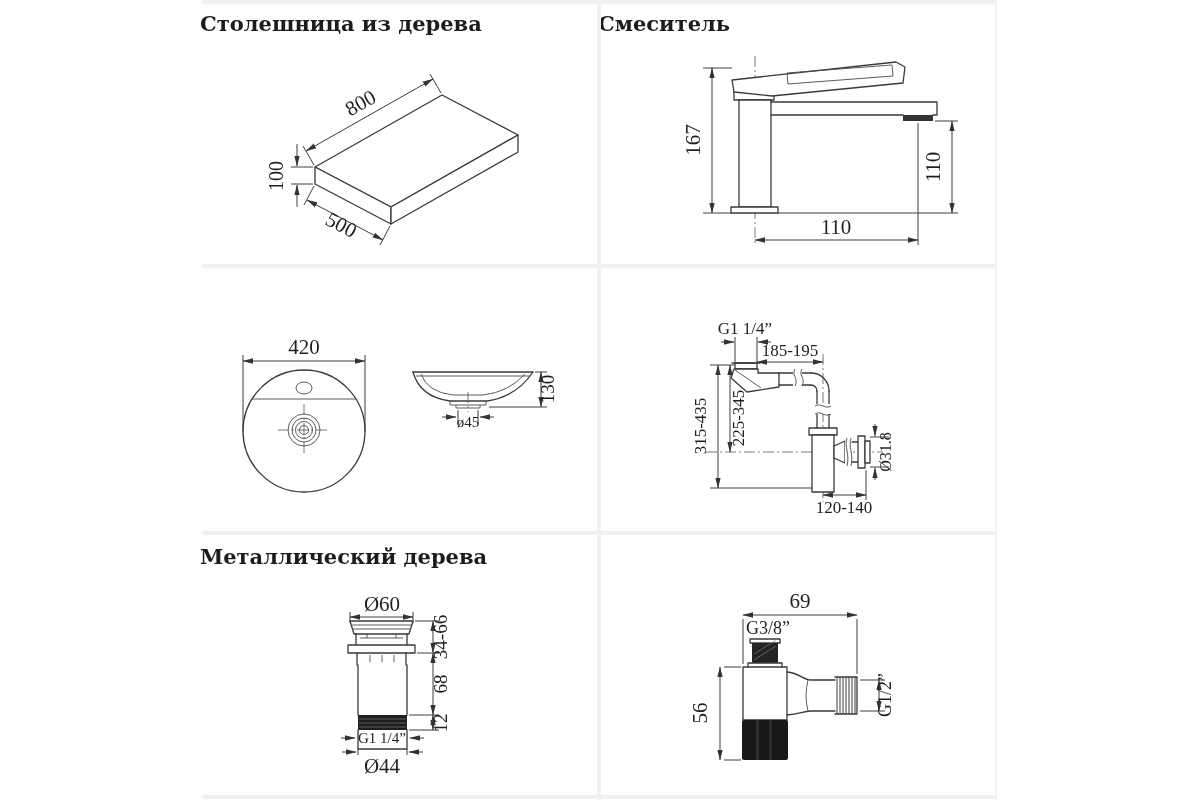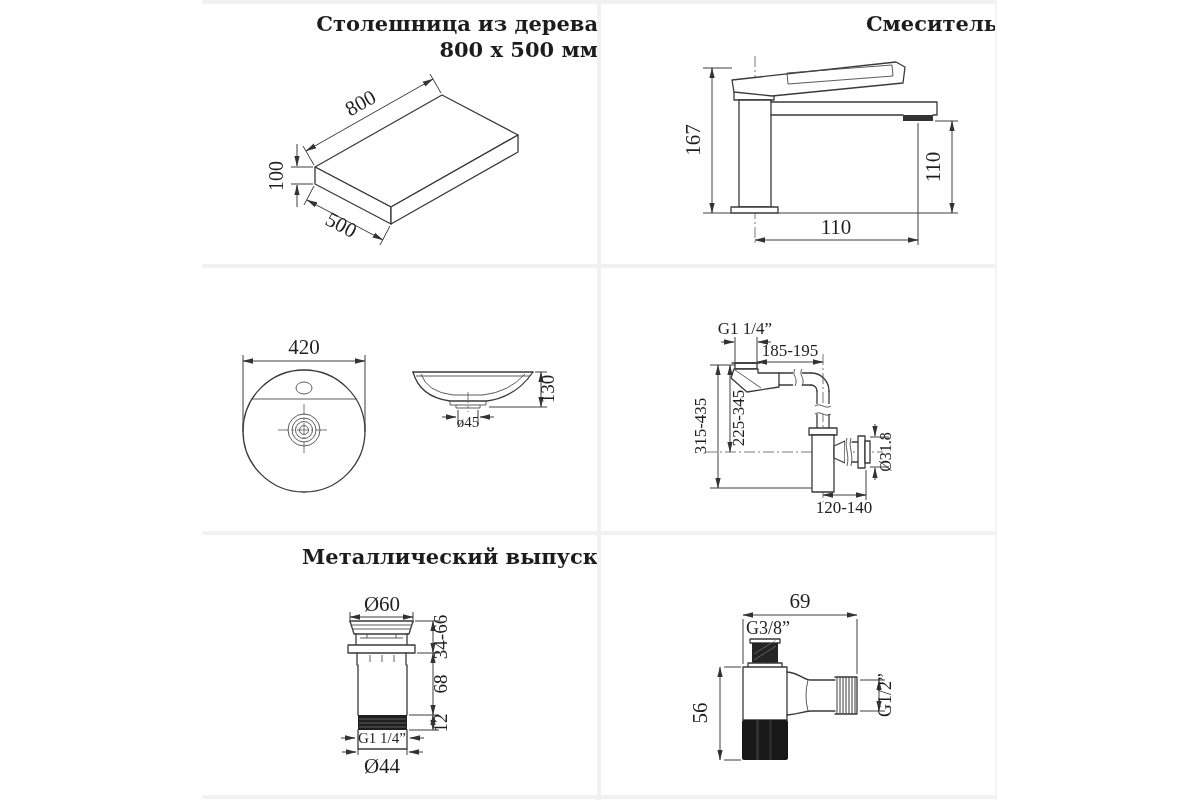--- a/index.html
+++ b/index.html
@@ -1,20 +1,20 @@
 <!DOCTYPE html>
 <html><head>
 <meta charset="utf-8">
 <style>
   html,body{margin:0;padding:0;background:#fff;}
   #stage{position:relative;width:1200px;height:800px;background:#fff;overflow:hidden;
          font-family:"Liberation Serif", serif;}
   .divider{position:absolute;background:#f1f1f1;}
   .cell{position:absolute;}
-  .titleblock{position:absolute;left:0;right:0;top:11px;text-align:right;color:#1c1c1c;
+  .titleblock{position:absolute;left:0;right:0;top:11px;text-align:left;color:#1c1c1c;
     font-family:"DejaVu Serif", serif;font-weight:700;font-size:21px;line-height:26px;}
   .cell svg{position:absolute;left:0;top:0;}
   
   .st{stroke:#3a3a3a;stroke-width:1.3;fill:none;stroke-linejoin:round;stroke-linecap:round;}
   .stf{stroke:#3a3a3a;stroke-width:1.3;fill:#ffffff;stroke-linejoin:round;}
   .thin{stroke:#4a4a4a;stroke-width:0.9;fill:none;}
   .dim{stroke:#3f3f3f;stroke-width:1;fill:none;}
   .cl{stroke:#555;stroke-width:0.8;fill:none;stroke-dasharray:11 3 2 3;}
   .wh{fill:#fff;stroke:none;}
   text.d{font-family:"Liberation Serif", serif;fill:#1f1f1f;}
@@ -28,21 +28,20 @@
       <path d="M10,3 L0,0.5 L0,5.5 Z" fill="#333"></path>
     </marker>
   </defs>
 </svg>
 
 <div id="stage">
 
   <div class="cell" style="left:200px;top:0;width:398px;height:266px">
     <div class="titleblock">
       <div>Столешница из дерева</div>
-      <div>800 x 500 мм</div>
     </div>
     <svg width="398" height="266" viewBox="0 0 398 266">
       <g>
         <path class="stf" d="M115,167 L242,95 L318,135 L191,207 Z"></path>
         <path class="stf" d="M115,167 L115,184 L191,224 L191,207 Z"></path>
         <path class="stf" d="M191,207 L191,224 L318,152 L318,135 Z"></path>
       </g>
       <g>
 
         <path class="dim" d="M114,165 L103,146"></path>
@@ -196,21 +195,21 @@
         <text class="d" font-size="16" text-anchor="middle" transform="translate(293,186) rotate(-90)">Ø31.8</text>
         <path class="dim" d="M268,204 L268,234"></path>
         <line class="dim" x1="225" y1="229" x2="268" y2="229" marker-start="url(#arr)" marker-end="url(#arr)"></line>
         <text class="d" font-size="17" text-anchor="middle" x="246" y="247">120-140</text>
       </g>
     </svg>
   </div>
 
   <div class="cell" style="left:200px;top:533px;width:398px;height:267px">
     <div class="titleblock">
-      <div>Металлический выпуск</div>
+      <div>Металлический дерева</div>
     </div>
     <svg width="398" height="267" viewBox="0 0 398 267">
       <g>
         <path class="st" d="M150,88 L213,88 L209,101 L154,101 Z"></path>
         <path class="thin" d="M151,92 L212,92"></path>
         <path class="thin" d="M152,96 L211,96"></path>
         <path class="st" d="M156,101 L156,112 M207,101 L207,112"></path>
         <path class="thin" d="M160,105 L203,105"></path>
         <path class="thin" d="M167,101 L167,105 M196,101 L196,105"></path>
         <path class="stf" d="M148,112 L215,112 L215,120 L148,120 Z"></path>

